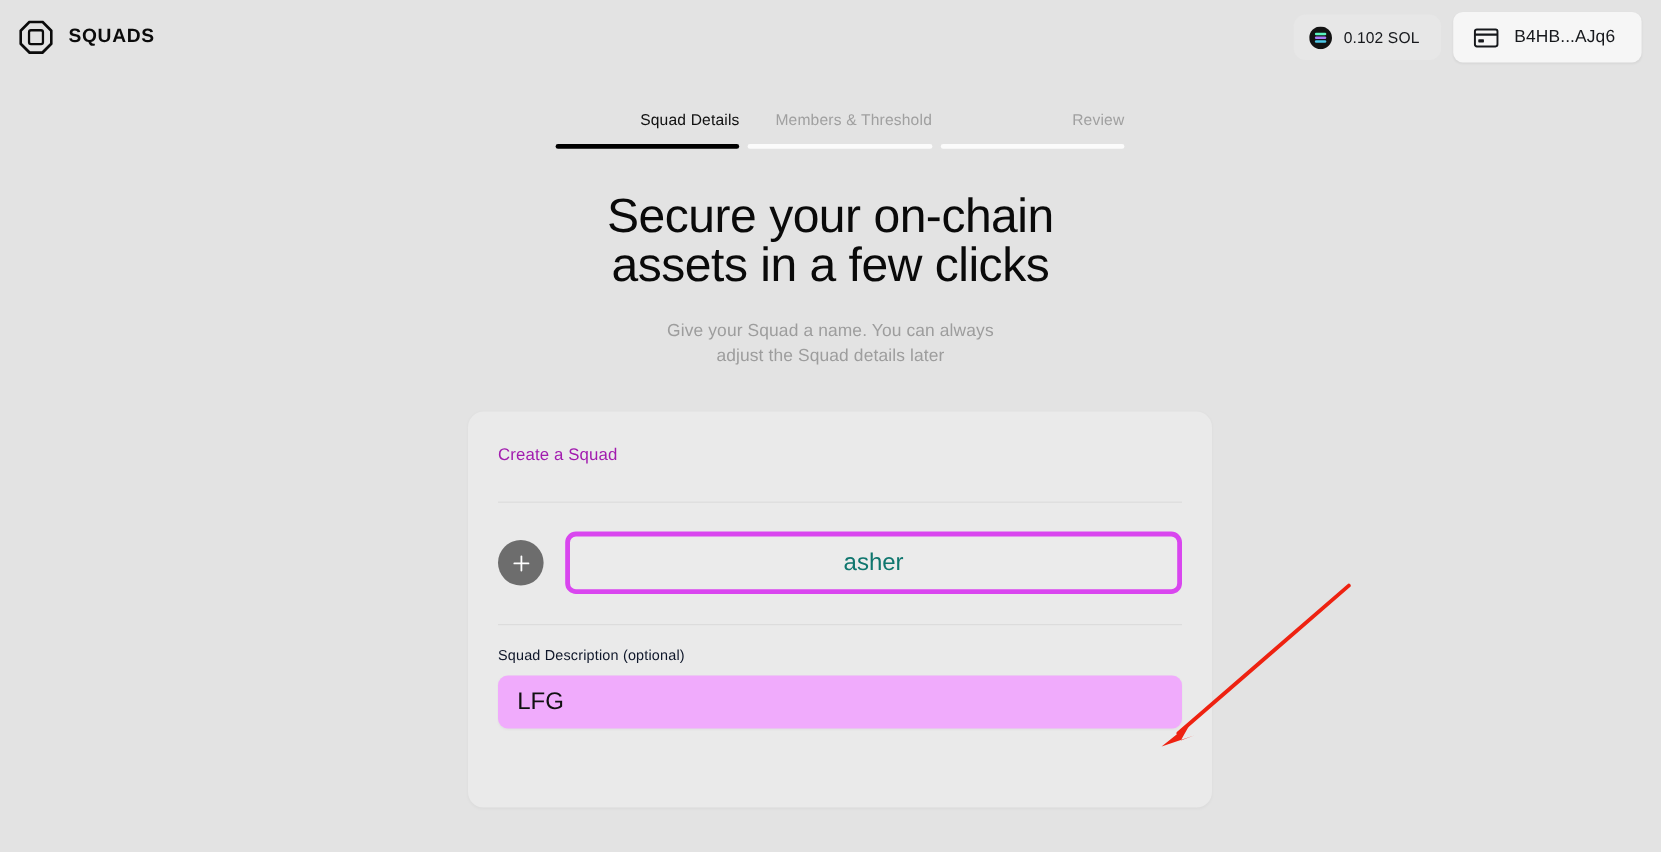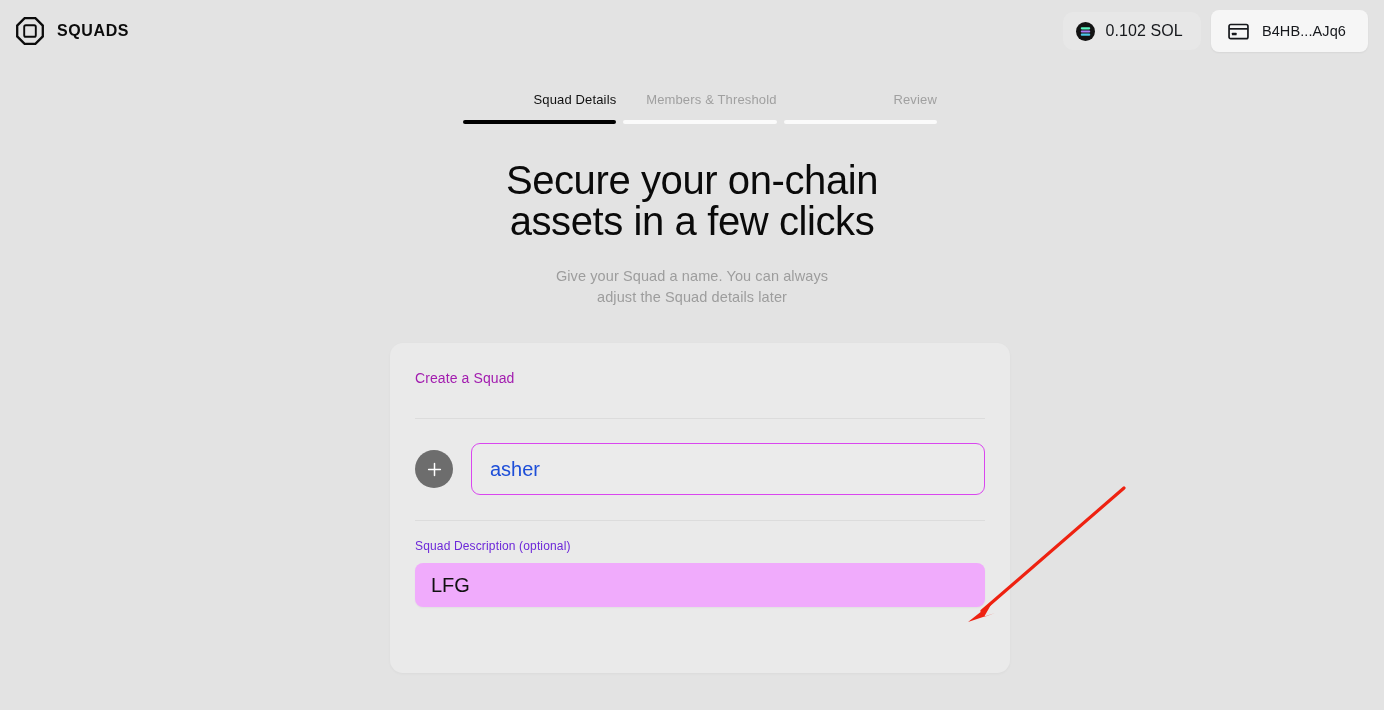--- a/index.html
+++ b/index.html
@@ -55,21 +55,21 @@
   }
   .balance-pill {
     display: flex;
     align-items: center;
     gap: 10px;
     height: 38px;
     padding: 0 18px 0 13px;
     border-radius: 10px;
     background: #e7e7e7;
     color: #16181c;
-    font-size: 16px;
+    font-size: 13px;
     letter-spacing: 0.1px;
   }
   .sol-icon {
     width: 19px;
     height: 19px;
     display: block;
   }
   .wallet-pill {
     display: flex;
     align-items: center;
@@ -189,40 +189,41 @@
     align-items: center;
     justify-content: center;
     flex: none;
     cursor: pointer;
   }
   .avatar-add svg { display: block; }
   .name-input {
     flex: 1;
     height: 52px;
     border-radius: 9px;
-    border: 1px solid #d946ef;
+    border: 4px solid #d946ef;
     background: #ebebeb;
     box-sizing: border-box;
     padding: 0 18px;
     font-family: "Liberation Sans", sans-serif;
     font-size: 20px;
-    color: #1d4ed8;
+    color: #0f766e;
     outline: none;
+    text-align: center;
   }
 
   .divider2 {
     height: 1px;
     background: #dcdcdc;
     margin-top: 25px;
   }
 
   .field-label {
     margin-top: 18px;
     font-size: 12px;
-    color: #6d28d9;
+    color: #0f172a;
     letter-spacing: 0.15px;
   }
   .desc-input {
     margin-top: 10px;
     width: 100%;
     height: 44px;
     border-radius: 8px;
     border: none;
     background: #f0abfc;
     box-sizing: border-box;

